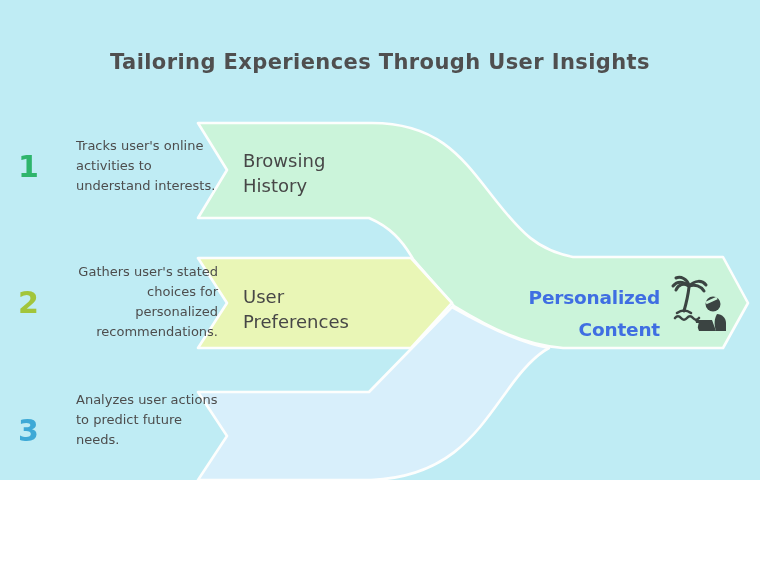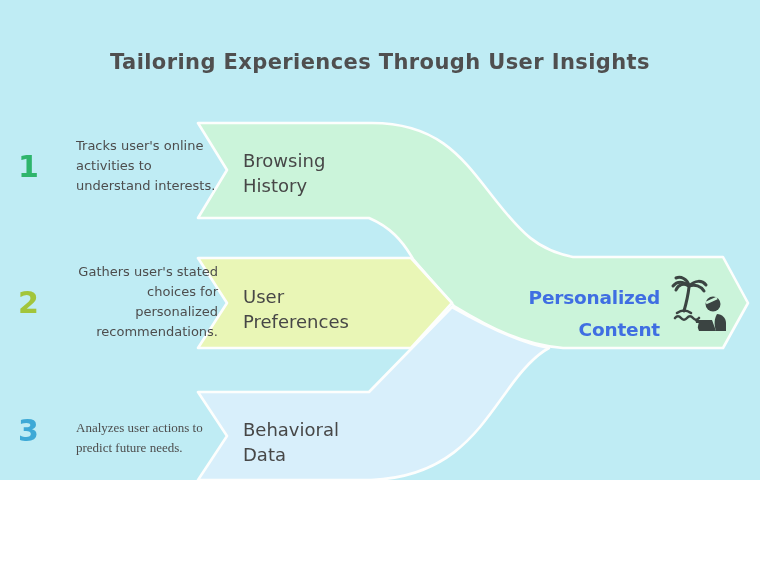--- a/index.html
+++ b/index.html
@@ -67,26 +67,25 @@
     <div class="step-desc" style="top: 136px; color: rgb(77, 77, 77);">Tracks user's online activities to understand interests.</div>
   </div>
 
   <div class="step">
     <div class="step-number" style="top: 288px; color: rgb(162, 197, 59);">2</div>
     <div class="step-desc" style="top: 262px; color: rgb(77, 77, 77); text-align: right;">Gathers user's stated choices for personalized recommendations.</div>
   </div>
 
   <div class="step">
     <div class="step-number" style="top: 416px; color: rgb(62, 169, 214);">3</div>
-    <div class="step-desc" style="top: 418px; color: rgb(77, 77, 77); font-family: Liberation Serif, serif;">Analyzes user actions to predict future needs.</div>
+    <div class="step-desc" style="top: 390px; color: rgb(77, 77, 77);">Analyzes user actions to predict future needs.</div>
   </div>
 
   <div class="band-label" style="top: 284px; color: rgb(71, 71, 71);">User Preferences</div>
   <div class="band-label" style="top: 148px; color: rgb(71, 71, 71);">Browsing History</div>
-  <div class="band-label" style="top: 417px; color: rgb(71, 71, 71);">Behavioral Data</div>
 
   <div class="result-label" style="color: rgb(63, 110, 226);">Personalized Content</div>
 
   <span class="result-icon">
     <svg width="64" height="64" viewBox="0 0 64 64">
       <g fill="none" stroke-width="3" stroke-linecap="round" stroke="#3b4442">
         <path d="M21,15 C20,24 18,32 16,39"></path>
         <path d="M21,14 C15,9 9,9 5,14"></path>
         <path d="M21,14 C16,10 10,13 8,18"></path>
         <path d="M21,14 C27,8 34,8 38,13"></path>

